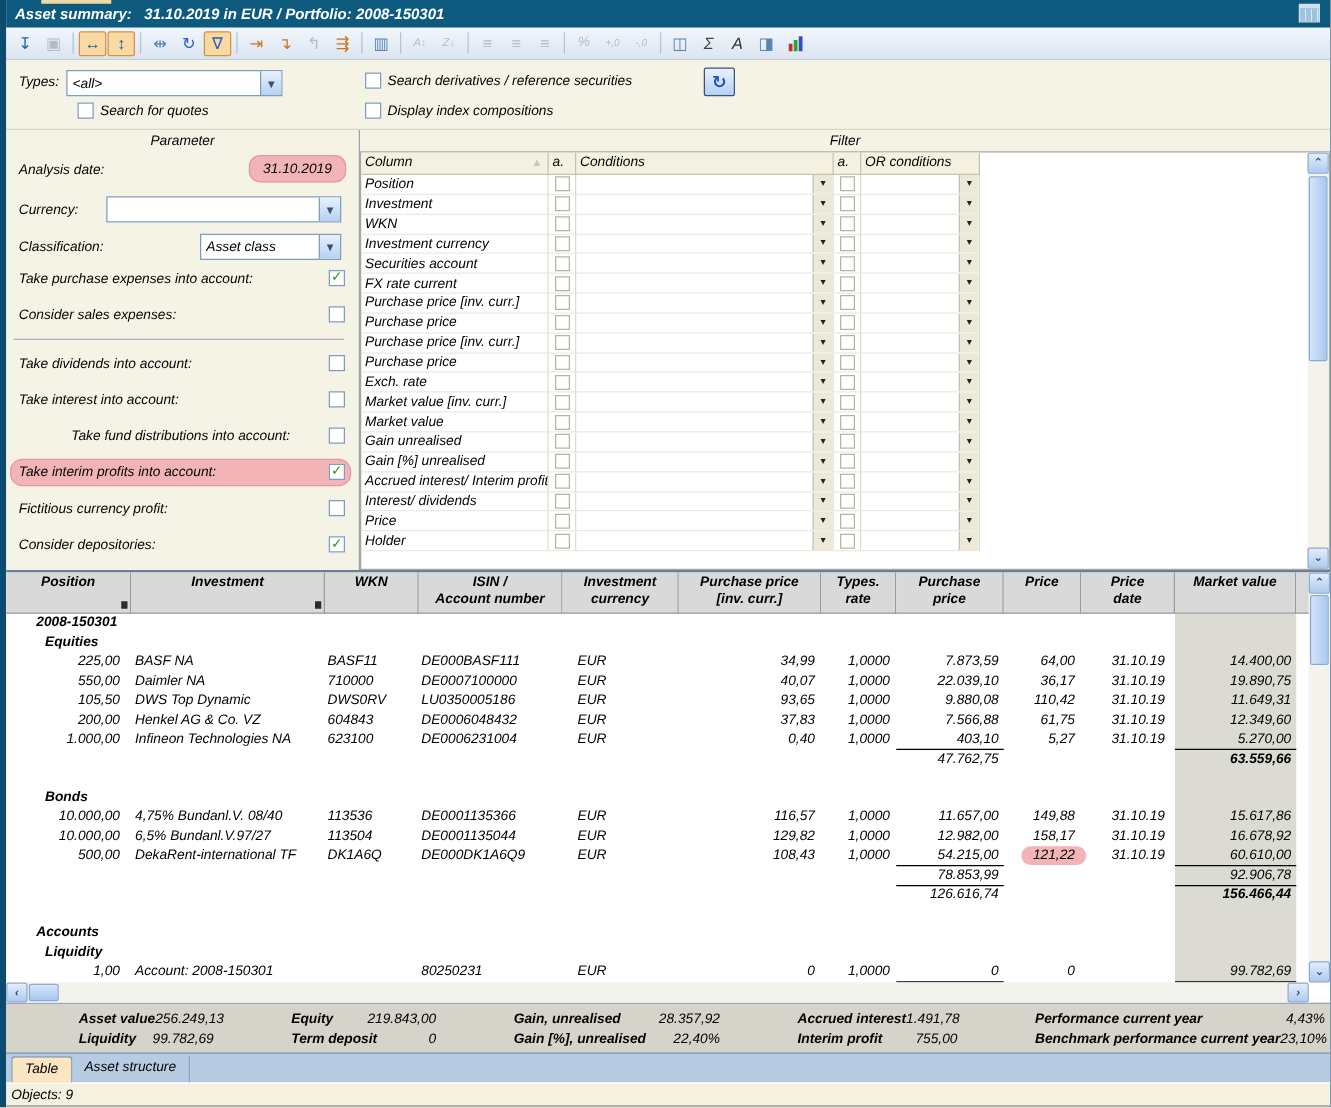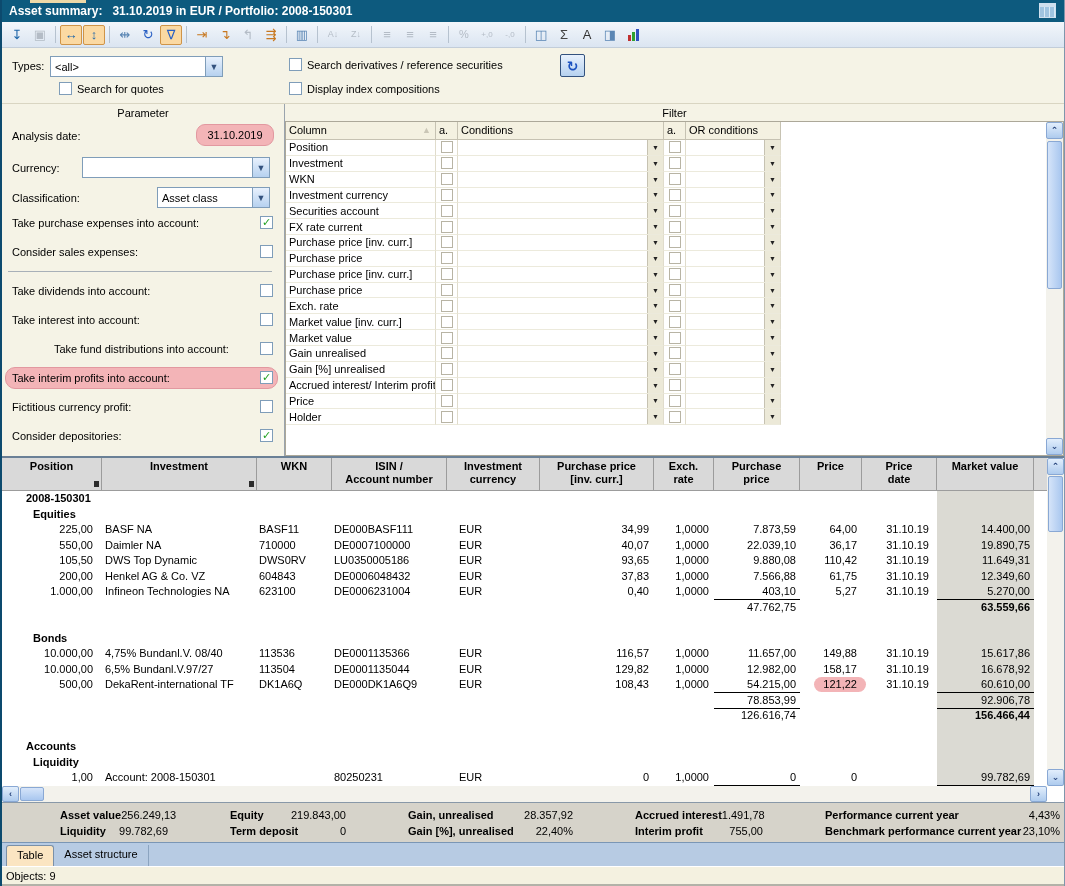--- a/index.html
+++ b/index.html
@@ -1,17 +1,17 @@
 <!DOCTYPE html>
 <html><head>
 <meta charset="utf-8">
 <style>
 *{margin:0;padding:0;box-sizing:border-box;font-family:"Liberation Sans","DejaVu Sans",sans-serif;}
 html,body{width:1065px;height:886px;overflow:hidden;background:#f5f3e6;}
-.app{position:relative;width:1065px;height:886px;border-left:2px solid #0c4a6e;border-right:1px solid #7e96ac;background:#f5f3e6;}
+.app{position:relative;width:1065px;height:886px;border-left:5px solid #0c4a6e;border-right:1px solid #7e96ac;background:#f5f3e6;font-style:italic;}
 
 
 .titlebar{height:22px;background:#0d5a7e;color:#fff;font-weight:bold;font-size:12px;display:flex;align-items:center;padding-left:7px;position:relative;white-space:pre;}
 .title-fragment{position:absolute;top:0;left:28px;width:56px;height:3px;background:#eed9a8;}
 .win-grid-icon{position:absolute;right:8px;top:3px;width:17px;height:15px;border:1px solid #cfe0ee;background:linear-gradient(90deg,#9fc4e0 0 4px,#d8eaf6 4px 5px,#9fc4e0 5px 9px,#d8eaf6 9px 10px,#9fc4e0 10px 14px,#d8eaf6 14px 15px);border-top-width:4px;}
 
 
 .toolbar{height:26px;background:linear-gradient(#f2f6fb,#dbe5f1);display:flex;align-items:center;padding-left:4px;gap:1px;border-bottom:1px solid #c2cdd9;}
 .tbtn{width:22px;height:20px;display:flex;align-items:center;justify-content:center;font-size:13px;color:#1c64a8;border:1px solid transparent;border-radius:2px;flex:none;}
 .tbtn span{line-height:1;}
@@ -517,20 +517,35 @@
                   <span class="ddbtn">▼</span>
                 </div>
                 <div class="fcell fcb">
                   <span class="cb"></span>
                 </div>
                 <div class="fcell fdd">
                   <span class="ddbtn">▼</span>
                 </div>
               </div>
               <div class="frow">
+                <div class="fcell fname">Interest/ dividends</div>
+                <div class="fcell fcb">
+                  <span class="cb"></span>
+                </div>
+                <div class="fcell fdd">
+                  <span class="ddbtn">▼</span>
+                </div>
+                <div class="fcell fcb">
+                  <span class="cb"></span>
+                </div>
+                <div class="fcell fdd">
+                  <span class="ddbtn">▼</span>
+                </div>
+              </div>
+              <div class="frow">
                 <div class="fcell fname">Price</div>
                 <div class="fcell fcb">
                   <span class="cb"></span>
                 </div>
                 <div class="fcell fdd">
                   <span class="ddbtn">▼</span>
                 </div>
                 <div class="fcell fcb">
                   <span class="cb"></span>
                 </div>
@@ -568,21 +583,21 @@
     <div class="thead" id="thead">
         <div class="th">Position<span class="sortmark"></span></div>
         <div class="th">Investment<span class="sortmark"></span></div>
         <div class="th">WKN</div>
         <div class="th">ISIN /
 Account number</div>
         <div class="th">Investment
 currency</div>
         <div class="th">Purchase price
 [inv. curr.]</div>
-        <div class="th">Exch.
+        <div class="th">Types.
 rate</div>
         <div class="th">Purchase
 price</div>
         <div class="th">Price</div>
         <div class="th">Price
 date</div>
         <div class="th">Market value</div>
         <div class="th filler"></div>
       </div>
     <div class="tbody" id="tbody">

